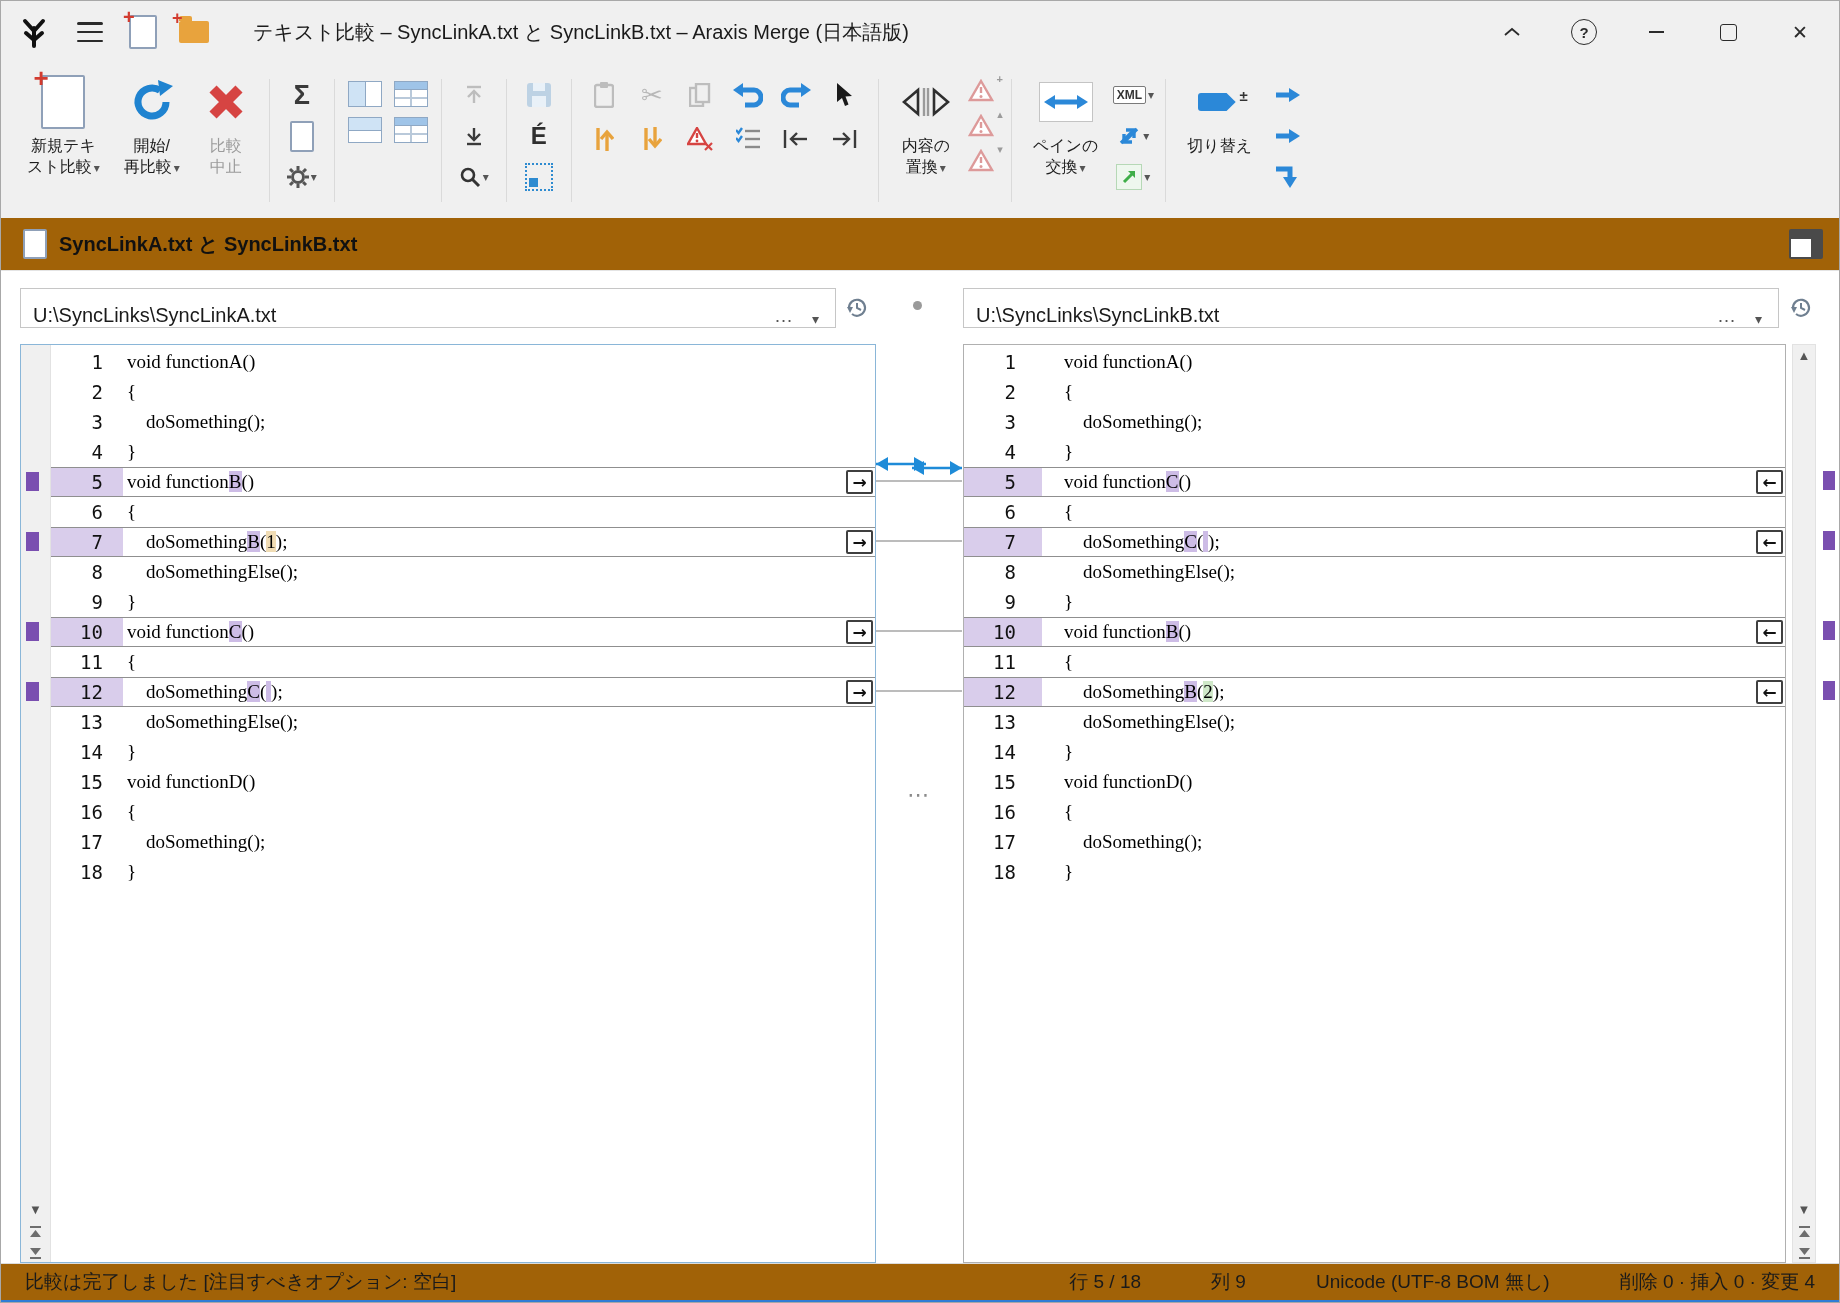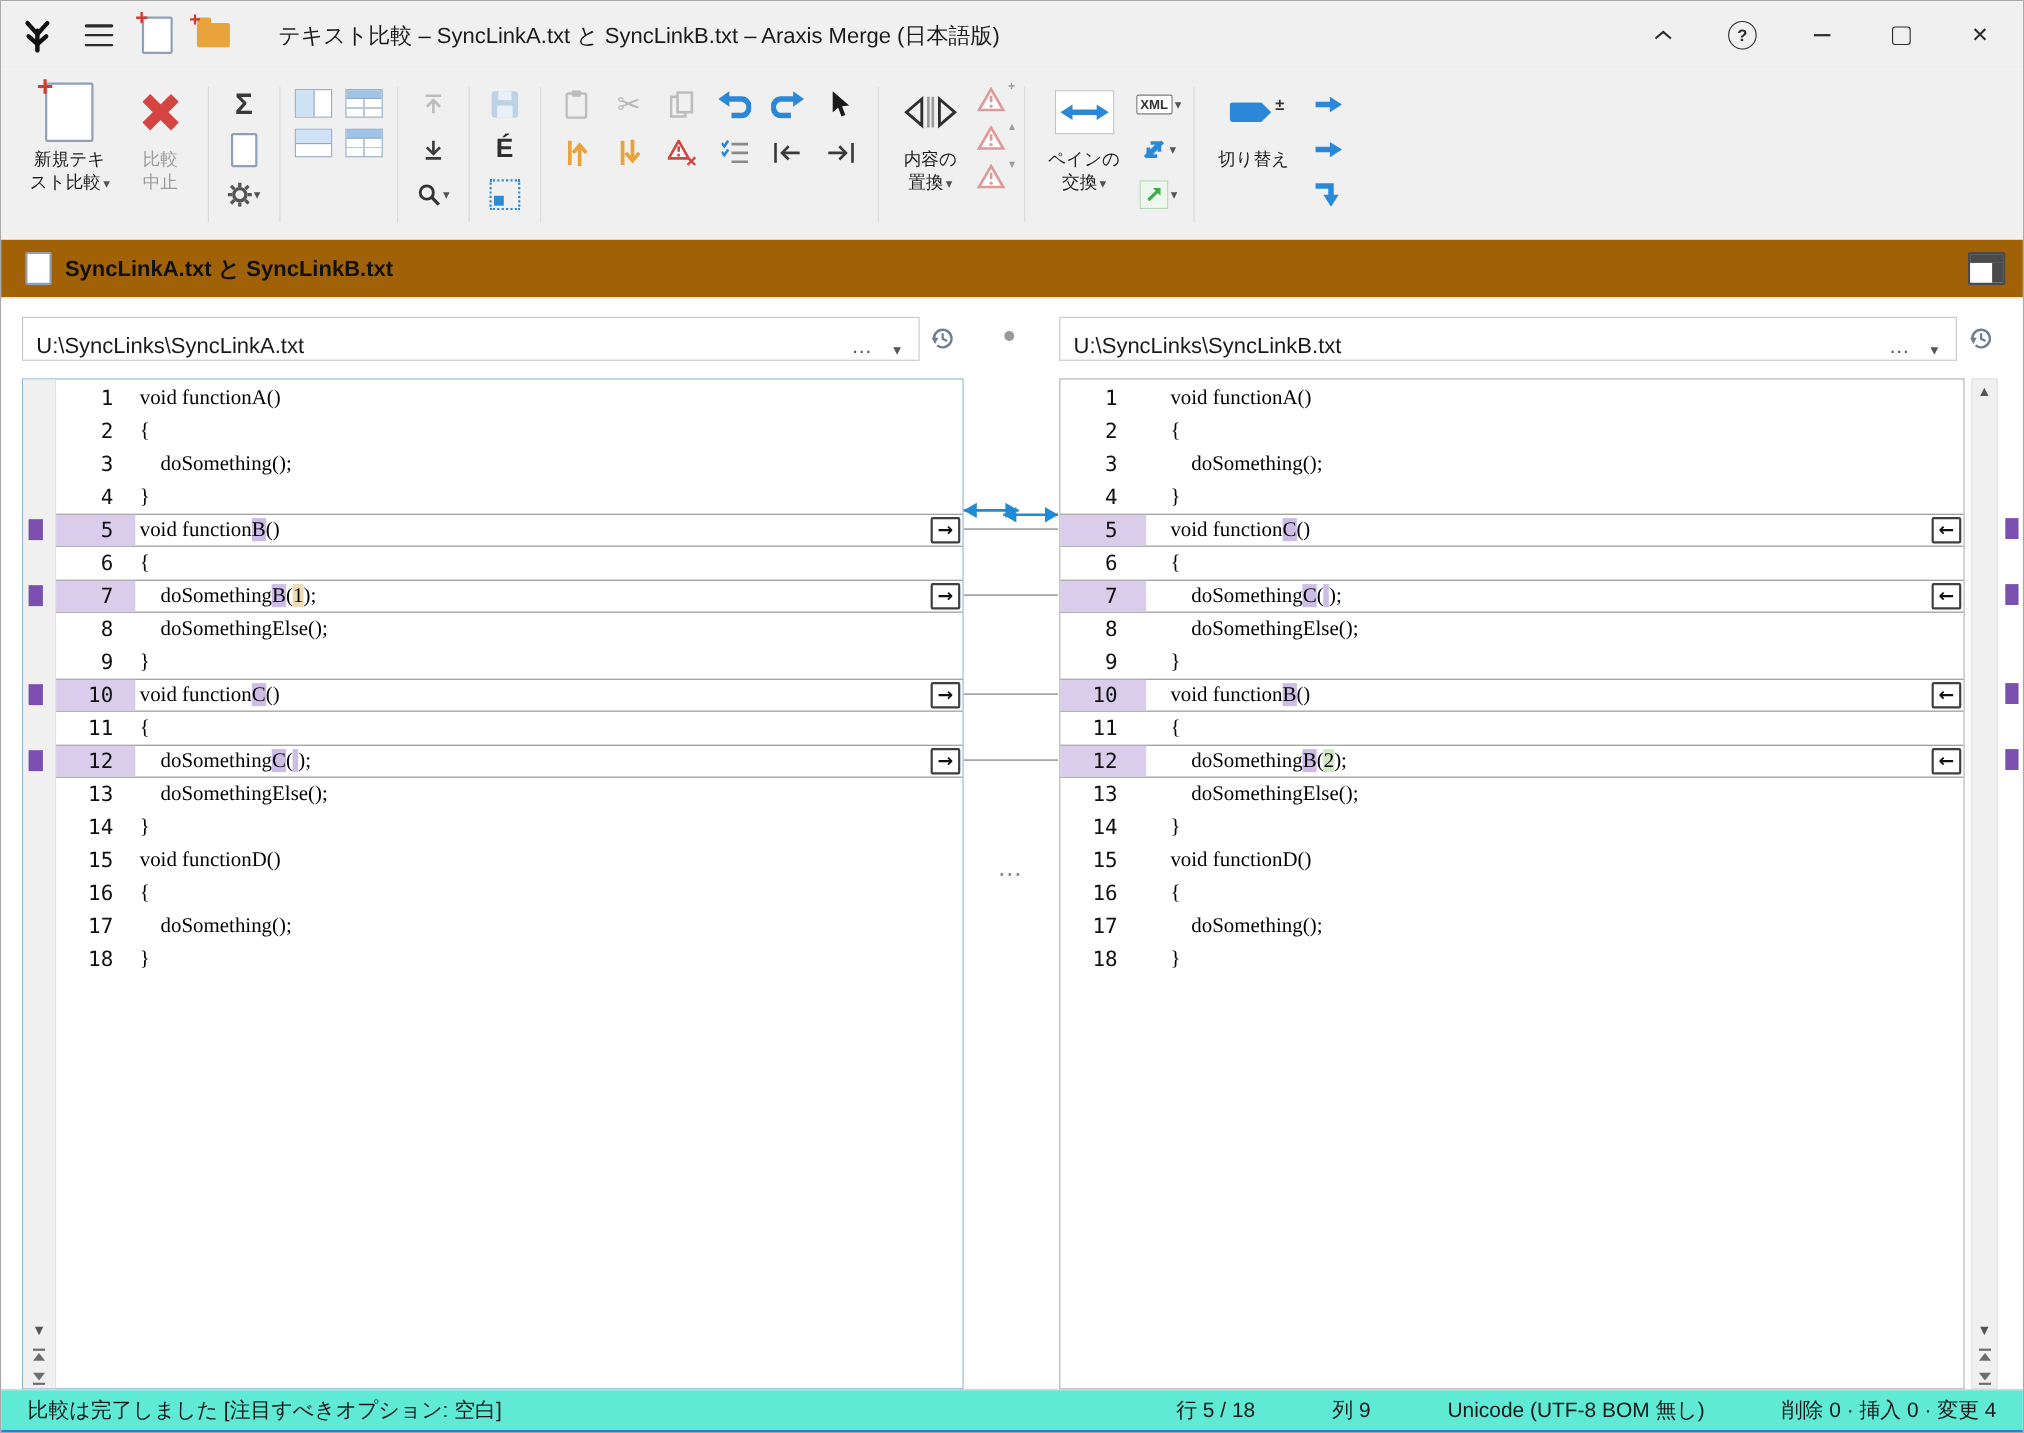--- a/index.html
+++ b/index.html
@@ -110,21 +110,21 @@
   .right-scrollbar .top{position:absolute;top:4px;left:0;right:0;display:flex;justify-content:center;}
   .right-marks{position:absolute;left:1821px;top:343px;width:14px;height:919px;}
   .right-marks .change-mark{left:1px;width:12px;}
 
   
   .gap{position:absolute;left:875px;top:343px;width:86px;height:919px;}
   .gap svg{position:absolute;left:0;top:0;}
   .gap-ellipsis{position:absolute;left:0;width:100%;top:438px;text-align:center;color:#8a8a8a;font-size:22px;letter-spacing:2px;}
 
   
-  .statusbar{position:absolute;left:0;top:1262px;width:100%;height:37px;background:#5eead4;border-top:1px solid #dcdcdc;display:flex;align-items:center;box-sizing:border-box;padding:0 24px;font-size:19px;color:#1a1a1a;}
+  .statusbar{position:absolute;left:0;top:1262px;width:100%;height:37px;background:#a16207;border-top:1px solid #dcdcdc;display:flex;align-items:center;box-sizing:border-box;padding:0 24px;font-size:19px;color:#1a1a1a;}
   .status-right{margin-left:auto;display:flex;align-items:center;gap:70px;}
   .accent{position:absolute;left:0;top:1299px;width:100%;height:4px;background:#2f7cd6;}
 
   .ic-gray{color:#b8b8b8;}
 </style>
 </head>
 <body>
 
 <div class="window">
 
@@ -180,20 +180,30 @@
     <div class="tb-big">
       <div class="ic">
           <div class="doc-new">
             <span class="plus">+</span>
           </div>
         </div>
       <div class="tb-label"><span>新規テキ</span><br>
         <span>スト比較</span><span class="caret">▾</span></div>
     </div>
 
+    <div class="tb-big">
+      <div class="ic">
+        <svg width="48" height="48" viewBox="0 0 48 48">
+            <path d="M38 24a14 14 0 1 1-6-11.5" fill="none" stroke="#1f83d0" stroke-width="7"></path>
+            <polygon points="30,2 45,8 32,18" fill="#1f83d0"></polygon>
+          </svg>
+      </div>
+      <div class="tb-label"><span>開始/</span><br>
+        <span>再比較</span><span class="caret">▾</span></div>
+    </div>
 
     <div class="tb-big disabled">
       <div class="ic">
         <svg width="44" height="44" viewBox="0 0 44 44">
             <path d="M9 9 L35 35 M35 9 L9 35" stroke="#d64442" stroke-width="10"></path>
           </svg>
       </div>
       <div class="tb-label"><span>比較</span><br>
         <span>中止</span></div>
     </div>

